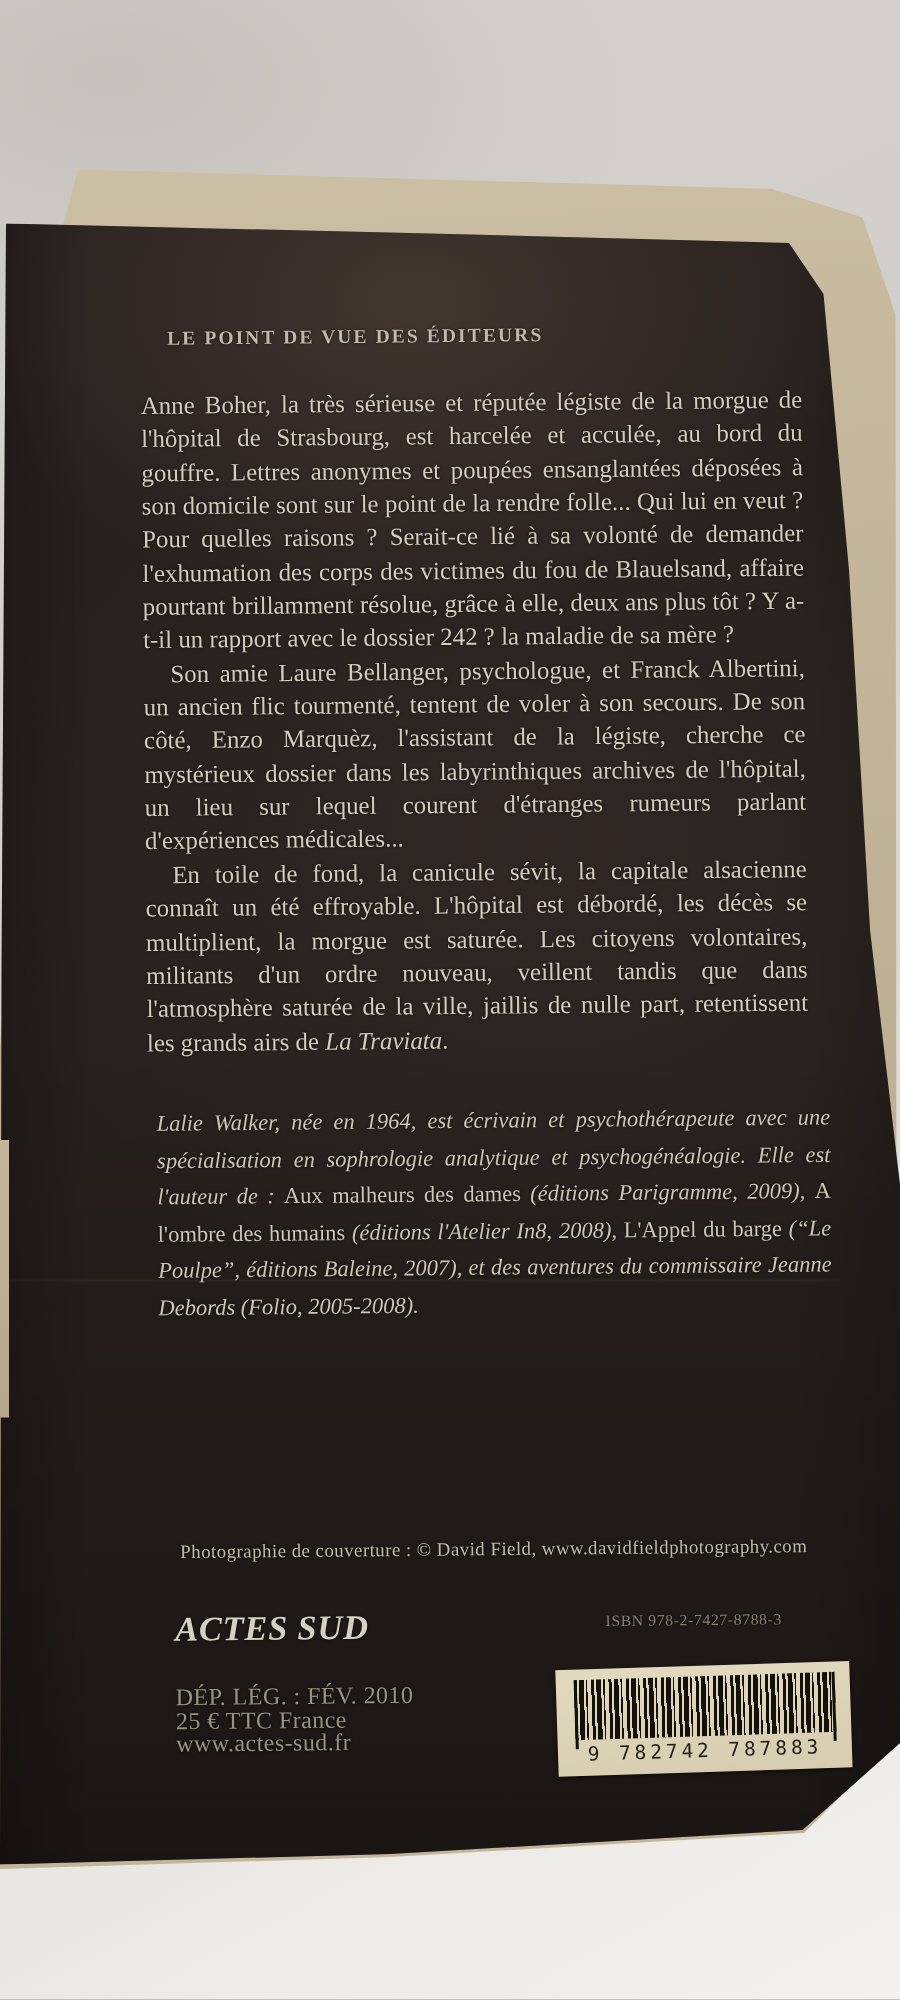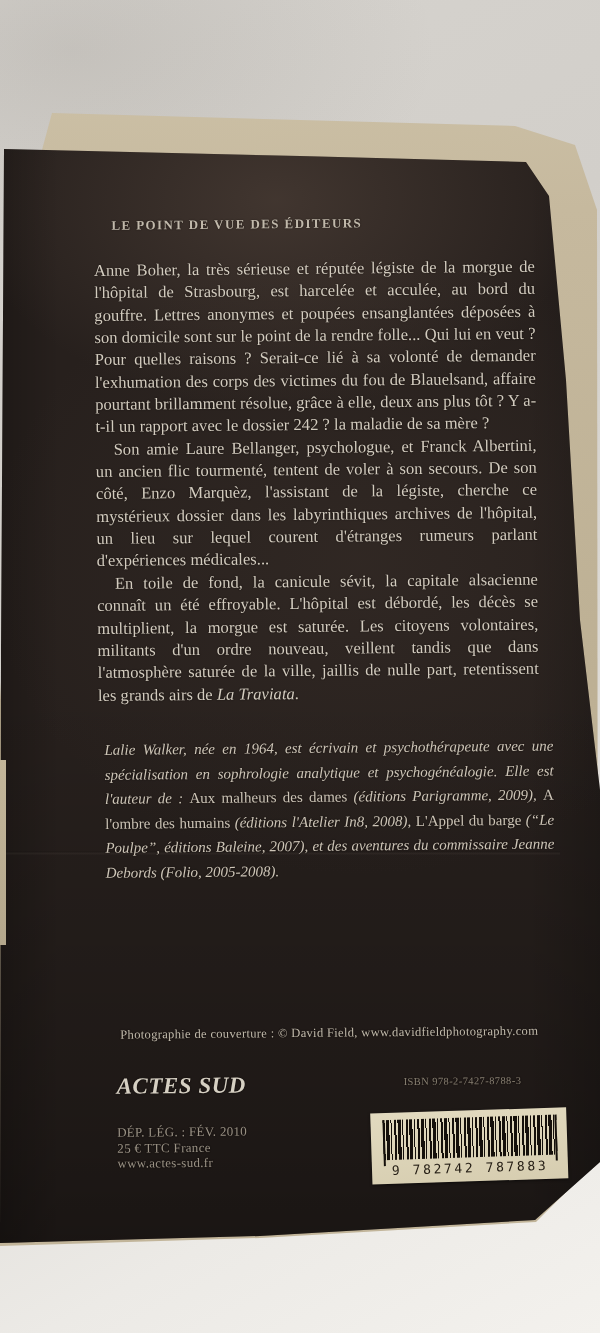--- a/index.html
+++ b/index.html
@@ -72,21 +72,21 @@
   .publisher{
     position:absolute;left:113px;top:1072px;margin:0;
     font-style:italic;font-weight:bold;font-size:23px;letter-spacing:0.5px;color:#d6d0c3;
   }
   .isbn{
     position:absolute;left:400px;top:1077px;margin:0;
     font-size:10.5px;letter-spacing:0.4px;color:#877f71;
   }
   .legal{
     position:absolute;left:113px;top:1123px;
-    font-size:13px;line-height:15.6px;letter-spacing:0.3px;color:#9a9285;
+    font-size:16px;line-height:15.6px;letter-spacing:0.3px;color:#9a9285;
   }
   .legal div{white-space:nowrap;}
 
   
   .barcode{
     position:absolute;left:367px;top:1112px;width:196px;height:71px;
     background:linear-gradient(175deg,#e2dabf,#d6cdb0);
     transform:rotate(-1.3deg);
     box-shadow:0 1px 3px rgba(0,0,0,0.55);
   }

